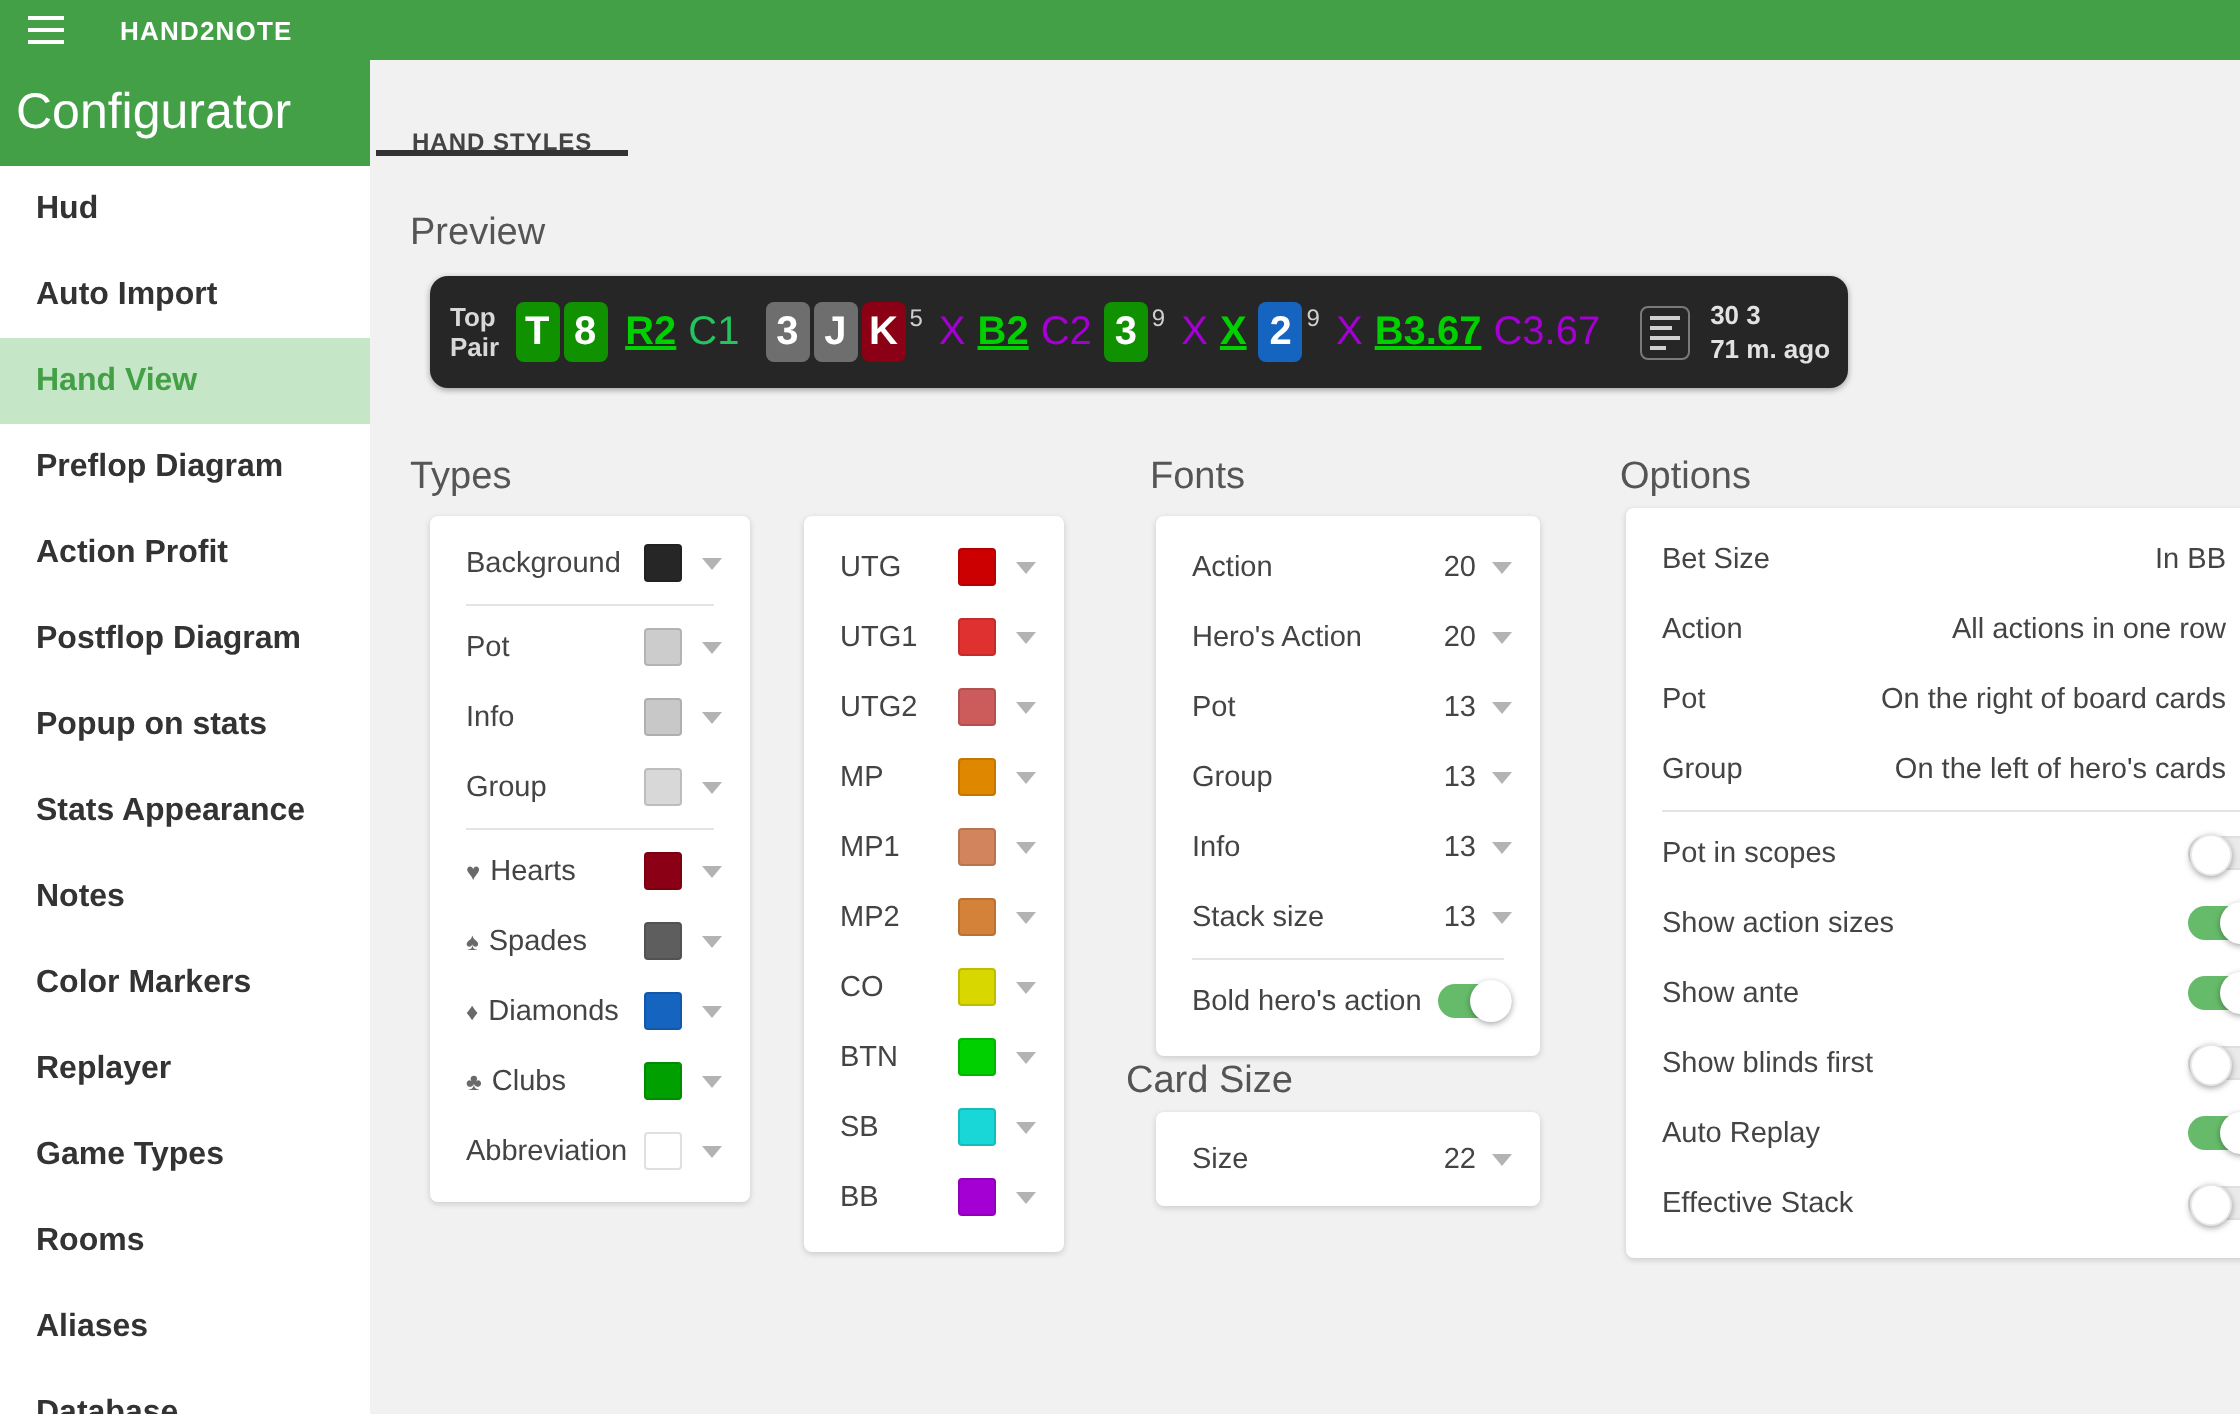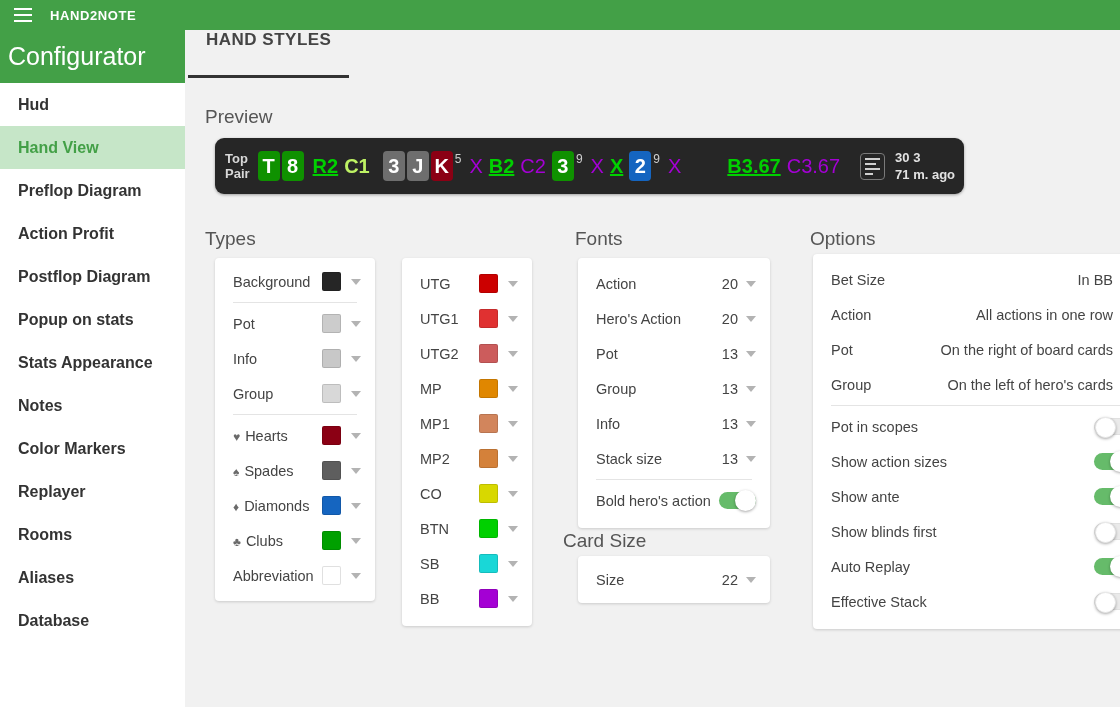--- a/index.html
+++ b/index.html
@@ -20,21 +20,21 @@
     display: flex; align-items: center;
   }
   #hamburger {
     width: 42px; height: 30px;
     display: flex; flex-direction: column; justify-content: center; align-items: center;
     gap: 4px; cursor: pointer; padding-left: 4px;
   }
   #hamburger i { display: block; width: 18px; height: 2px; background: #fff; }
   #app-title {
     color: #fff; font-size: 13px; font-weight: bold; letter-spacing: .6px;
-    margin-left: 8px;
+    margin-left: 18px;
   }
 
   
   #sidebar {
     position: absolute; left: 0; top: 30px; width: 185px; height: 677px;
     background: #fff;
   }
   #sidebar-header {
     height: 53px; background: #43a047; color: #fff;
     display: flex; align-items: center; padding-left: 8px;
@@ -50,23 +50,23 @@
   
   #main {
     position: absolute; left: 185px; top: 30px; width: 935px; height: 677px;
     background: #f1f1f1;
   }
   #tabbar {
     height: 48px; background: #f1f1f1; position: relative;
     display: flex; align-items: center;
   }
   #tab-hand-styles {
-    height: 48px; display: flex; align-items: flex-start;
+    height: 48px; display: flex; align-items: flex-end;
     padding: 0 18px 0 18px; margin-left: 3px;
-    font-size: 17px; font-weight: bold; letter-spacing: .5px; color: #444;
+    font-size: 12px; font-weight: bold; letter-spacing: .5px; color: #444;
     cursor: pointer; position: relative;
   }
   #tab-hand-styles .underline {
     position: absolute; left: 0; bottom: 0; width: 100%; height: 3px; background: #333;
   }
 
   .section-title {
     font-size: 19px; color: #555; font-weight: normal;
   }
 
@@ -169,20 +169,23 @@
     </div>
   <div id="app-title">HAND2NOTE</div>
 </div>
 
 <div id="sidebar">
   <div id="sidebar-header">Configurator</div>
   <div id="nav-list">
       <div class="nav-item">
         <span>Hud</span>
       </div>
+      <div class="nav-item">
+        <span>Auto Import</span>
+      </div>
       <div class="nav-item active">
         <span>Hand View</span>
       </div>
       <div class="nav-item">
         <span>Preflop Diagram</span>
       </div>
       <div class="nav-item">
         <span>Action Profit</span>
       </div>
       <div class="nav-item">
@@ -195,20 +198,23 @@
         <span>Stats Appearance</span>
       </div>
       <div class="nav-item">
         <span>Notes</span>
       </div>
       <div class="nav-item">
         <span>Color Markers</span>
       </div>
       <div class="nav-item">
         <span>Replayer</span>
+      </div>
+      <div class="nav-item">
+        <span>Game Types</span>
       </div>
       <div class="nav-item">
         <span>Rooms</span>
       </div>
       <div class="nav-item">
         <span>Aliases</span>
       </div>
       <div class="nav-item">
         <span>Database</span>
       </div>
@@ -235,21 +241,21 @@
     <div>Top</div>
     <div>Pair</div>
   </div>
   <div id="pv-hero-cards" style="display:flex">
       <div class="card" style="background: rgb(15, 145, 0);">T</div>
       <div class="card" style="background: rgb(15, 145, 0);">8</div>
     </div>
   <div class="gapsm"></div>
   <div id="pv-preflop" style="display:flex;align-items:center">
       <span class="act hero" style="color: rgb(0, 208, 0);">R2</span>
-      <span class="act" style="color: #bef264; font-weight: bold;">C1</span>
+      <span class="act" style="color: #22c55e;">C1</span>
     </div>
   <div class="gapsm"></div>
   <div id="pv-board" style="display:flex">
       <div class="card" style="background: rgb(110, 110, 110);">3</div>
       <div class="card" style="background: rgb(110, 110, 110);">J</div>
       <div class="card" style="background: rgb(139, 0, 20);">K</div>
     </div>
   <div class="stack" id="pv-flop-pot">5</div>
   <div id="pv-flop-act" style="display:flex;align-items:center">
       <span class="act" style="color: rgb(164, 0, 212);">X</span>
@@ -263,21 +269,21 @@
   <div id="pv-turn-act" style="display:flex;align-items:center">
       <span class="act" style="color: rgb(164, 0, 212);">X</span>
       <span class="act hero" style="color: rgb(0, 208, 0);">X</span>
     </div>
   <div id="pv-river" style="display:flex">
       <div class="card" style="background: rgb(21, 101, 192);">2</div>
     </div>
   <div class="stack" id="pv-river-pot">9</div>
   <div id="pv-river-act" style="display:flex;align-items:center">
       <span class="act" style="color: rgb(164, 0, 212);">X</span>
-      <span class="act hero" style="color: rgb(0, 208, 0); margin-left: 40px;">B3.67</span>
+      <span class="act hero" style="color: rgb(0, 208, 0);">B3.67</span>
       <span class="act" style="color: rgb(164, 0, 212);">C3.67</span>
     </div>
   <div id="note-icon">
       <i></i>
       <i></i>
       <i></i>
       <i></i>
     </div>
   <div id="info-block">
     <div>30 3</div>

